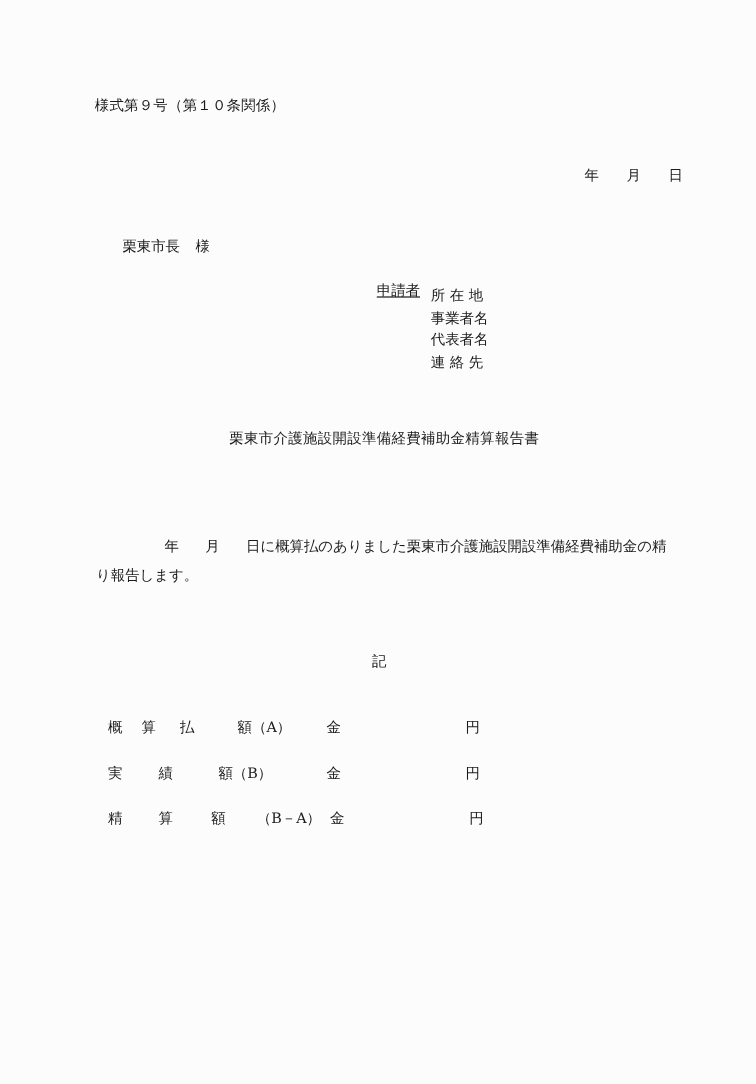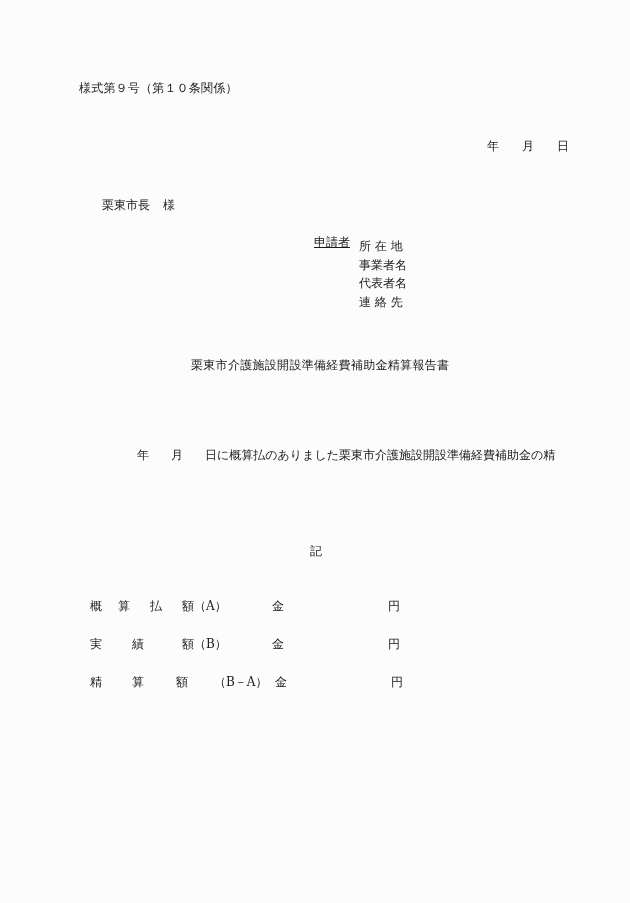--- a/index.html
+++ b/index.html
@@ -72,30 +72,31 @@
   </div>
   <div class="row">
     <span class="field">連 絡 先</span>
   </div>
 </div>
 
 <div class="abs" id="doc-title">栗東市介護施設開設準備経費補助金精算報告書</div>
 
 <div class="abs" id="body-para">
   <div class="line"><span class="indent"></span><span>年</span><span class="g"></span><span>月</span><span class="g"></span><span>日に概算払のありました栗東市介護施設開設準備経費補助金の精</span></div>
+  <div class="line">り報告します。</div>
 </div>
 
 <div class="abs" id="ki">記</div>
 
 <div class="abs" id="amounts">
   <div class="amt-row">
     <span style="left:0">概</span>
     <span style="left:28px">算</span>
     <span style="left:60px">払</span>
-    <span style="left:92px">額（A）</span>
+    <span style="left:108px">額（A）</span>
     <span style="left:182px">金</span>
     <span style="left:298px">円</span>
   </div>
   <div class="amt-row">
     <span style="left:0">実</span>
     <span style="left:42px">績</span>
     <span style="left:92px">額（B）</span>
     <span style="left:182px">金</span>
     <span style="left:298px">円</span>
   </div>

